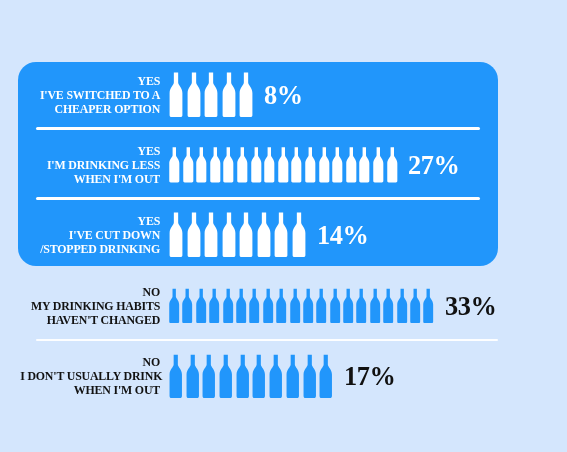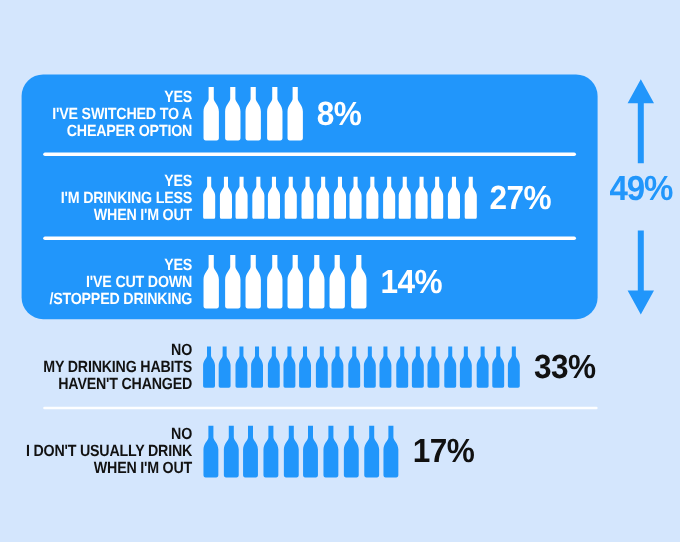--- a/index.html
+++ b/index.html
@@ -3,21 +3,21 @@
 <meta charset="utf-8">
 <style>
   html,body{margin:0;padding:0;}
   body{
     width:567px;height:452px;
     background:#d4e6fd;
     font-family:"Liberation Sans", sans-serif;
     overflow:hidden;
     position:relative;
   }
-  .stage{position:absolute;inset:0;}
+  .stage{position:absolute;inset:0;font-family:Liberation Serif, serif;}
 
   
   .yes-panel{
     position:absolute;
     left:18px; top:62px;
     width:480px; height:204px;
     background:#2196fb;
     border-radius:18px;
   }
 
@@ -338,21 +338,14 @@
         <svg class="bottle" width="15.5" height="45" viewBox="0 0 20 56">
           <path d="M7.3 0 H12.7 V12.5 C12.7 15.5 18 19 18 25.5 V53 C18 54.7 17.2 55.6 15.6 55.6 H4.4 C2.8 55.6 2 54.7 2 53 V25.5 C2 19 7.3 15.5 7.3 12.5 Z" fill="#2196fb"></path>
         </svg>
         <svg class="bottle" width="15.5" height="45" viewBox="0 0 20 56">
           <path d="M7.3 0 H12.7 V12.5 C12.7 15.5 18 19 18 25.5 V53 C18 54.7 17.2 55.6 15.6 55.6 H4.4 C2.8 55.6 2 54.7 2 53 V25.5 C2 19 7.3 15.5 7.3 12.5 Z" fill="#2196fb"></path>
         </svg>
       </div>
     <div class="pct">17%</div>
   </div>
 
-  <div class="bracket">
-    <svg class="arrowsvg" width="58" height="200" viewBox="0 0 58 200">
-      <path d="M29 2 L40 22 L31.5 22 L31.5 72 L26.5 72 L26.5 22 L18 22 Z" fill="#2196fb"></path>
-      <path d="M29 198 L18 178 L26.5 178 L26.5 128 L31.5 128 L31.5 178 L40 178 Z" fill="#2196fb"></path>
-    </svg>
-    <div class="total">49%</div>
-  </div>
 
 </div>
 
 </body></html>

